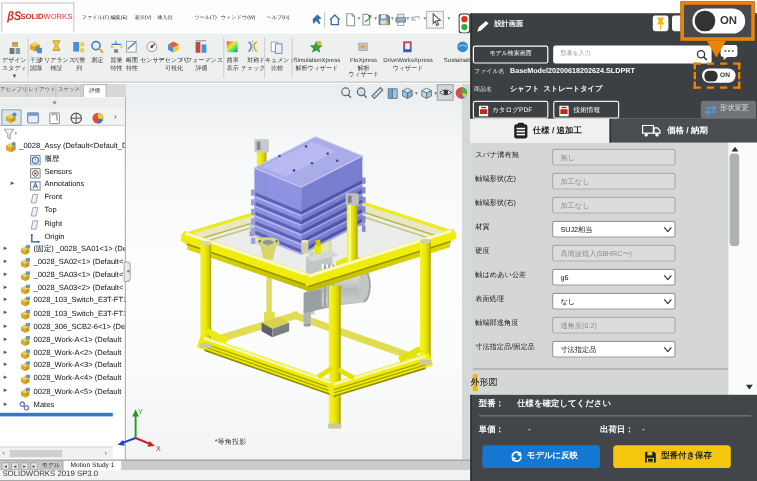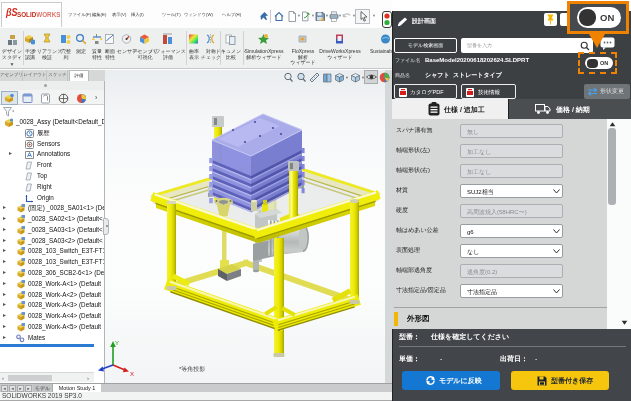--- a/index.html
+++ b/index.html
@@ -771,21 +771,21 @@
     <div class="a" style="left:68px;top:165px;width:103px;height:13.5px;background:#fff;border:1px solid #989da1;border-radius:2px">
           <span class="a tx" style="left:6px;top:3.5px;font-size:6px;color:#111">寸法指定品</span>
           <svg class="a" style="left:92px;top:4px" width="7" height="5" viewBox="0 0 7 5">
             <path d="M0.5 0.5 L3.5 4 L6.5 0.5" fill="none" stroke="#333" stroke-width="1"></path>
           </svg>
         </div>
     </div>
 
     <div class="a" style="left:2px;top:188px;width:213px;height:1px;background:#a2a4a4"></div>
     <div class="a" style="left:2px;top:193px;width:3.5px;height:14px;background:#f2b705"></div>
-    <div class="a tx" style="left:15px;top:196px;font-size:7.5px;font-weight:bold;color:#111">外形図</div>
+    <div class="a tx" style="left:0;top:196px;font-size:7.5px;font-weight:normal;color:#111">外形図</div>
 
     <div class="a" style="left:215px;top:0;width:24px;height:210px;background:#fafbfb"></div>
     <svg class="a" style="left:217px;top:3px" width="7" height="5" viewBox="0 0 9 7">
         <path d="M4.5 0.5 L8.5 6 H0.5 Z" fill="#2e2e2e"></path>
       </svg>
     <div class="a" style="left:216px;top:9px;width:8px;height:77px;background:#aeb1b3;border-radius:3px"></div>
     <svg class="a" style="left:229px;top:201px" width="7" height="5" viewBox="0 0 9 7">
         <path d="M4.5 6.5 L8.5 1 H0.5 Z" fill="#2e2e2e"></path>
       </svg>
   </div>

